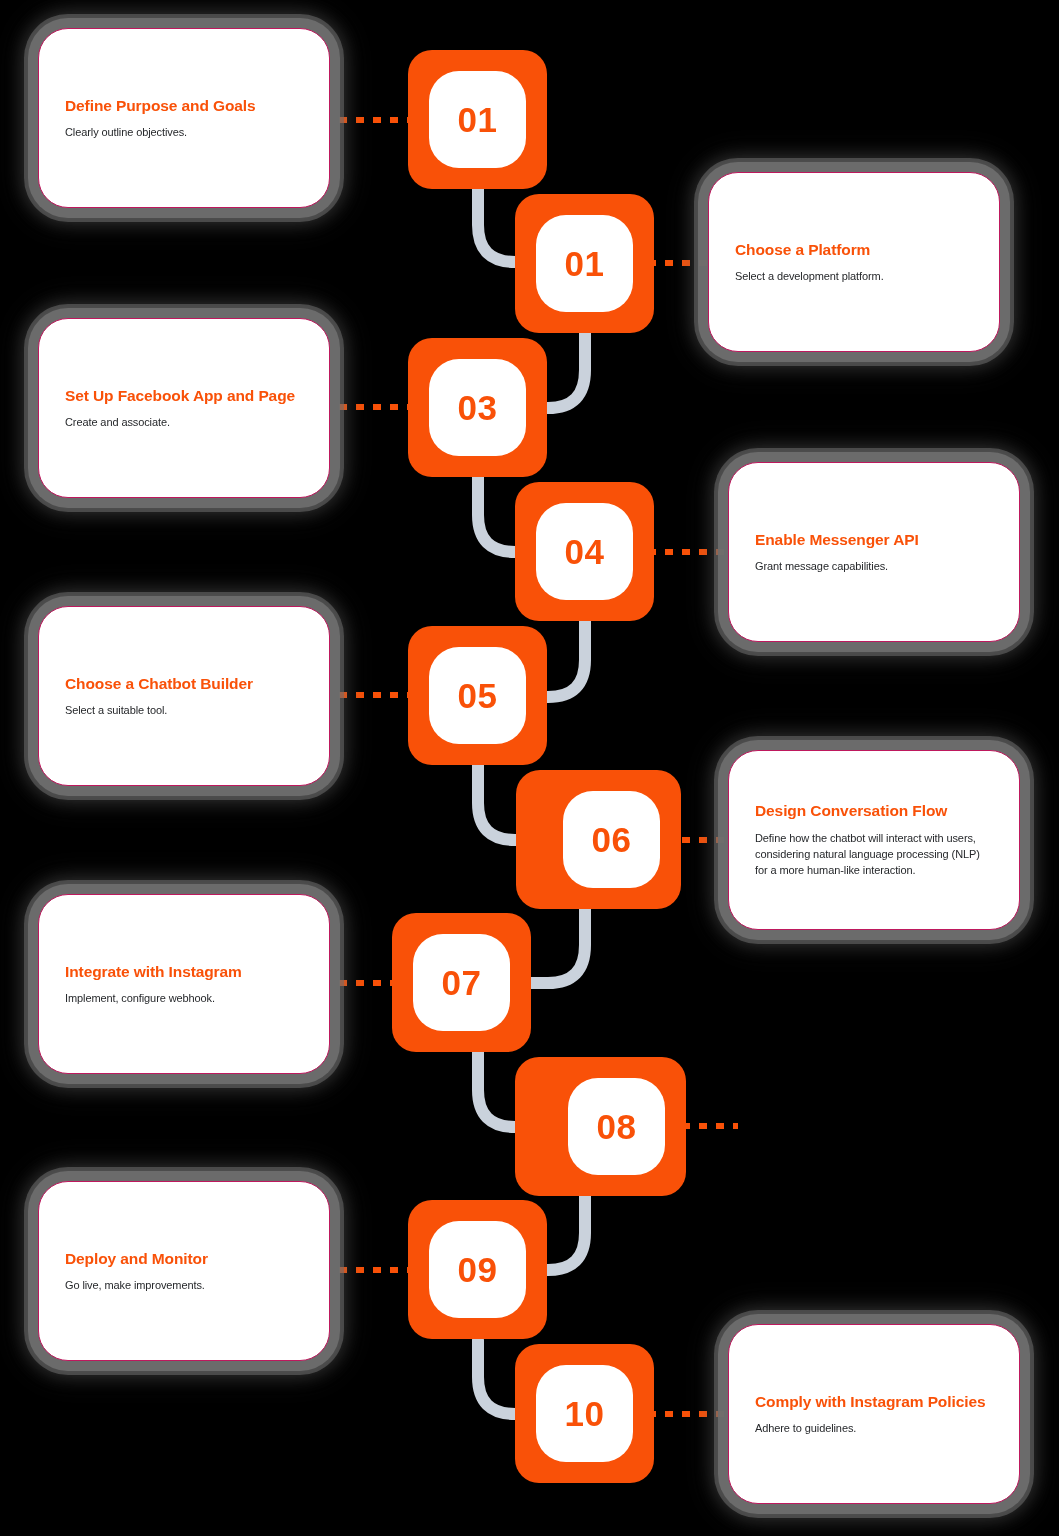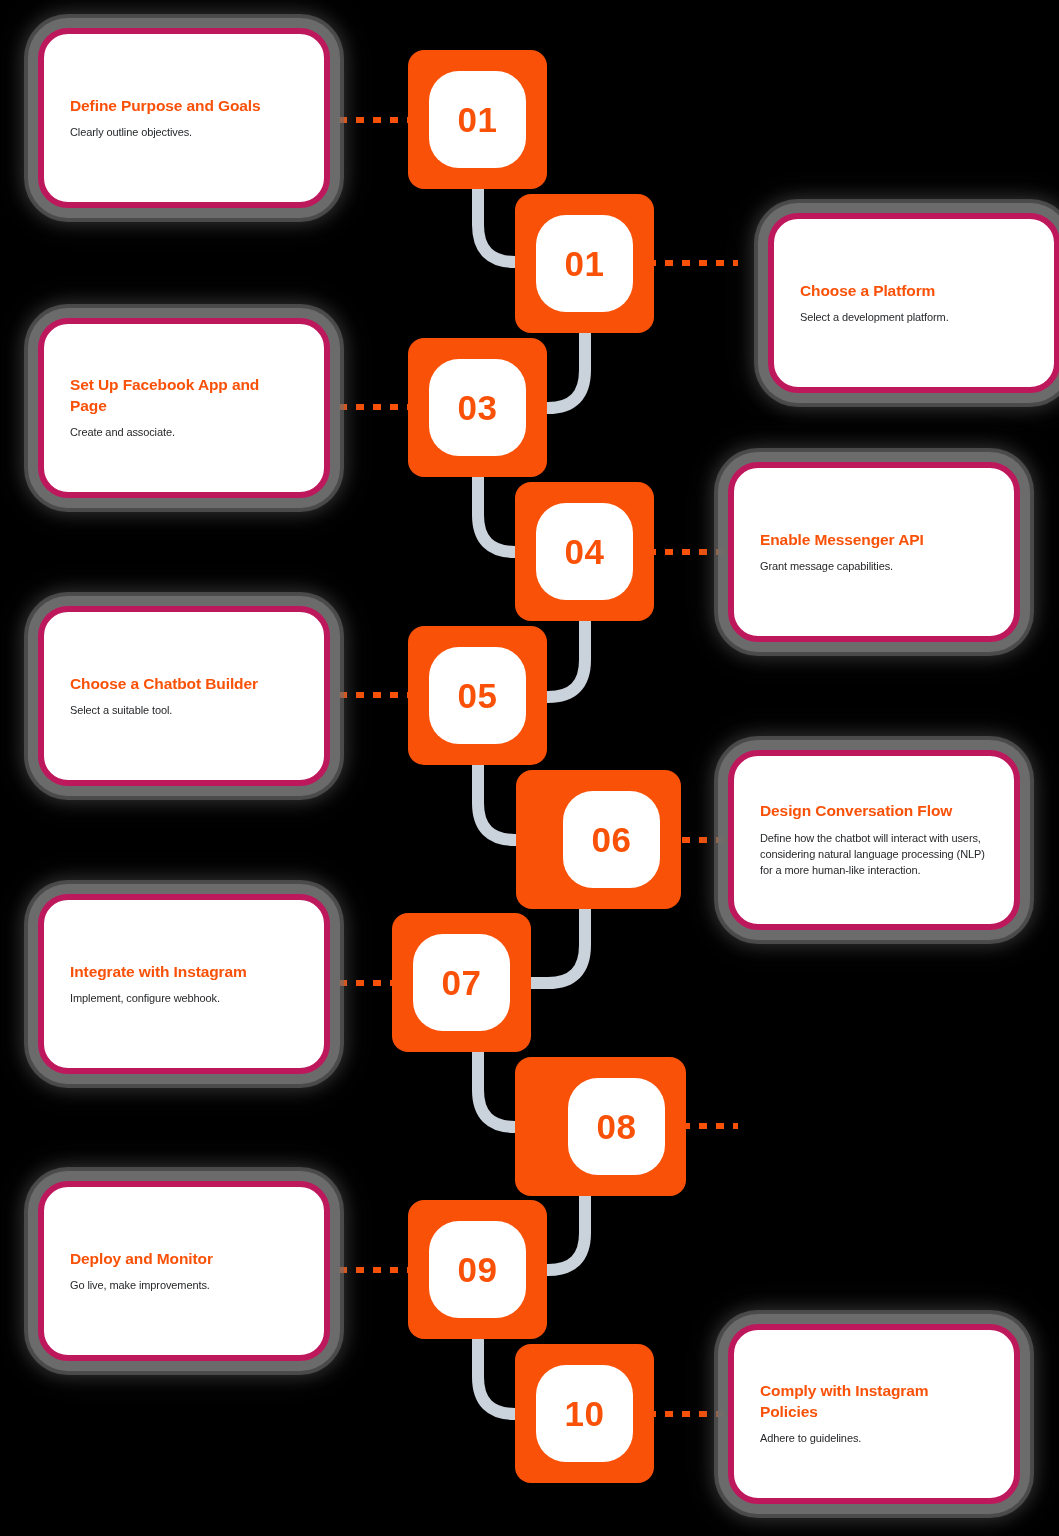--- a/index.html
+++ b/index.html
@@ -5,21 +5,21 @@
   html,body{margin:0;padding:0;background:#000;}
   body{width:1059px;height:1536px;position:relative;overflow:hidden;
        font-family:"Liberation Sans",sans-serif;}
 
   #stage{position:absolute;inset:0;width:1059px;height:1536px;}
 
   
   .card{
     position:absolute;
     background:#FFFFFF;
-    border:6px solid #be185d;
+    border:1px solid #be185d;
     border-radius:30px;
     box-sizing:border-box;
     display:flex;flex-direction:column;justify-content:center;
     padding:0 26px;
     box-shadow:
       0 0 0 10px rgba(110,110,110,0.92),
       0 0 0 14px rgba(110,110,110,0.55),
       0 0 18px 14px rgba(110,110,110,0.40),
       0 0 30px 18px rgba(110,110,110,0.18);
     z-index:4;
@@ -38,21 +38,21 @@
     line-height:1.48;
     letter-spacing:-0.1px;
     margin:0;
   }
 
   
   .badge{
     position:absolute;
     width:139px;height:139px;
     background:#F95108;
-    border-radius:16px;
+    border-radius:24px;
     z-index:6;
     display:flex;align-items:center;justify-content:center;
   }
   .badge-inner{
     width:97px;height:97px;
     background:#FFFFFF;
     border-radius:30px;
     display:flex;align-items:center;justify-content:center;
   }
   .badge-num{
@@ -99,21 +99,21 @@
     <div class="card-title">Define Purpose and Goals</div>
     <div class="card-desc">Clearly outline objectives.</div>
   </div>
   <div class="dots" style="left:322px;top:117px;width:90px;"></div>
   <div class="badge" style="left:408px;top:50px;">
     <div class="badge-inner">
       <span class="badge-num">01</span>
     </div>
   </div>
 
-  <div class="card" style="left:768px;top:172px;width:292px;height:180px;margin-top:41px;">
+  <div class="card" style="left:708px;top:172px;width:292px;height:180px;">
     <div class="card-title">Choose a Platform</div>
     <div class="card-desc">Select a development platform.</div>
   </div>
   <div class="dots" style="left:648px;top:260px;width:90px;"></div>
   <div class="badge" style="left:515px;top:194px;">
     <div class="badge-inner">
       <span class="badge-num">01</span>
     </div>
   </div>
 

